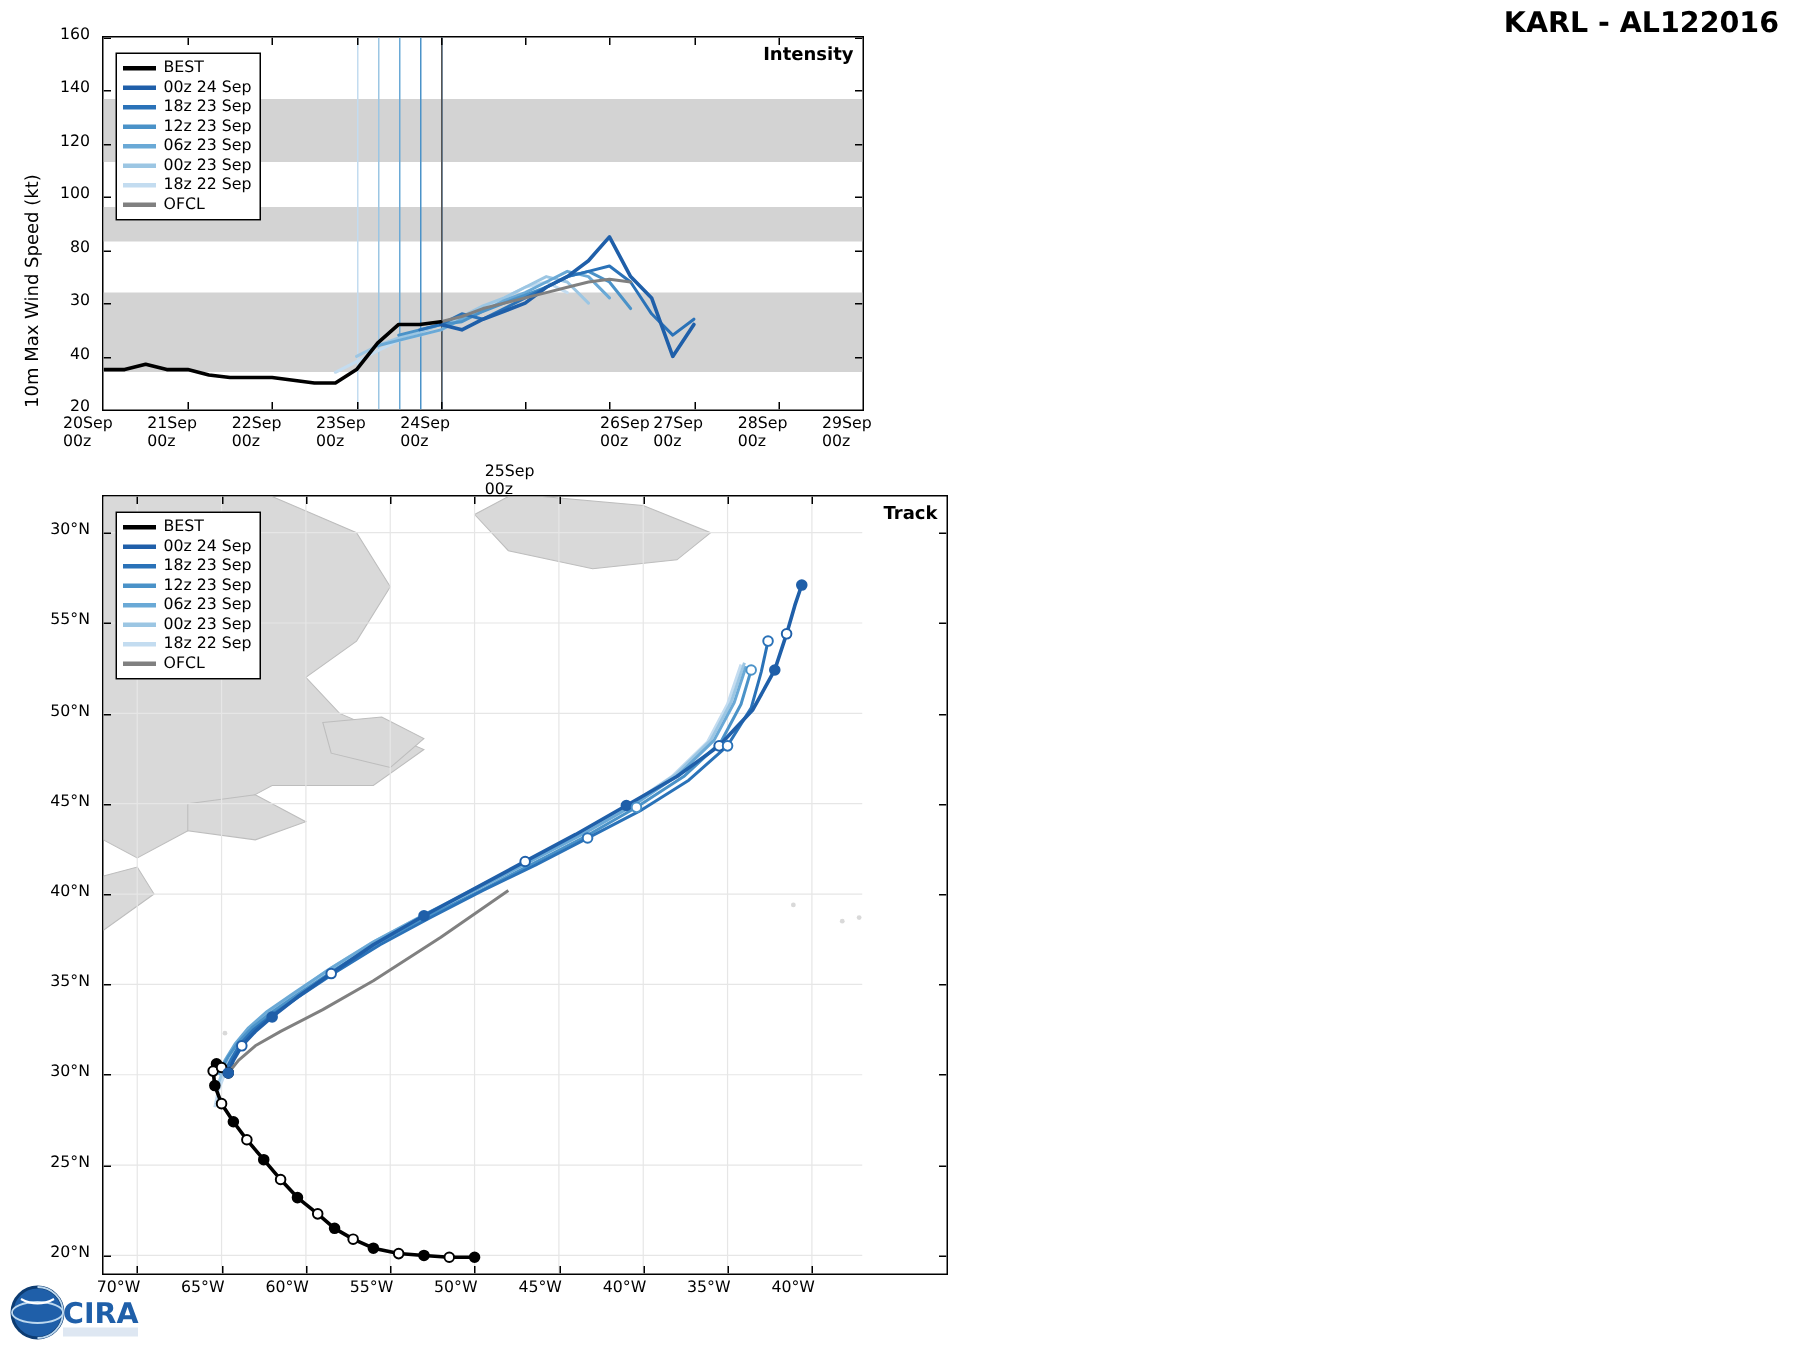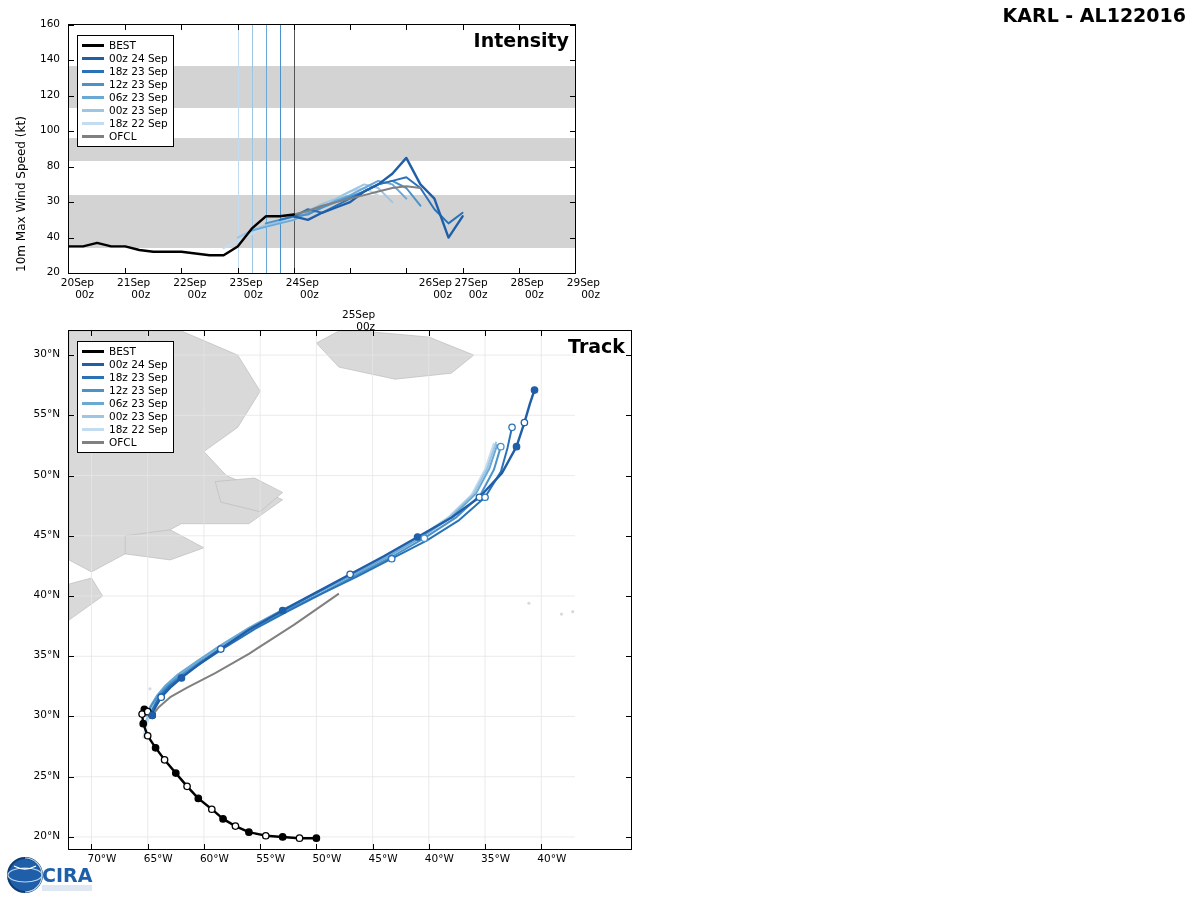--- a/index.html
+++ b/index.html
@@ -2,25 +2,25 @@
 <html><head>
 <meta charset="utf-8">
 <style>
   html,body{margin:0;padding:0;background:#ffffff;}
   body{width:1200px;height:900px;font-family:"DejaVu Sans","Liberation Sans",sans-serif;color:#000;overflow:hidden;position:relative;}
   .root{position:relative;width:1200px;height:900px;}
   .title-left{position:absolute;left:12px;top:4px;font-size:19px;font-weight:bold;letter-spacing:0px;}
   .title-right{position:absolute;right:14px;top:4px;font-size:19px;font-weight:bold;}
   .panel{position:absolute;box-sizing:border-box;}
   .plotbox{position:absolute;box-sizing:border-box;border:1px solid #000;background:#fff;overflow:hidden;}
-  .panel-label{position:absolute;right:6px;top:4px;font-size:19px;font-weight:bold;color:#000;z-index:12;}
+  .panel-label{position:absolute;right:6px;top:4px;font-size:12px;font-weight:bold;color:#000;z-index:12;}
   .ylabel{position:absolute;font-size:12px;transform-origin:0 0;white-space:nowrap;}
   .band{position:absolute;left:0;right:0;background:#d3d3d3;}
   .vline{position:absolute;top:0;bottom:0;width:1px;}
-  .tick-x{position:absolute;font-size:10.5px;text-align:right;white-space:pre;line-height:1.15;}
+  .tick-x{position:absolute;font-size:10.5px;text-align:left;white-space:pre;line-height:1.15;}
   .tick-y{position:absolute;font-size:10.5px;text-align:right;white-space:nowrap;}
   .tickmark-x{position:absolute;width:1px;background:#000;}
   .tickmark-y{position:absolute;height:1px;background:#000;}
   .legend{position:absolute;background:#ffffff;border:1px solid #000;z-index:20;padding:3px 5px 3px 4px;}
   .legend-row{display:flex;align-items:center;height:13px;text-align:center;}
   .legend-line{width:22px;height:2.5px;margin-right:5px;flex:none;}
   .legend-text{font-size:10.5px;line-height:11px;white-space:nowrap;}
   svg{display:block;}
   .cira{position:absolute;left:6px;bottom:4px;width:92px;height:42px;}
 </style>

